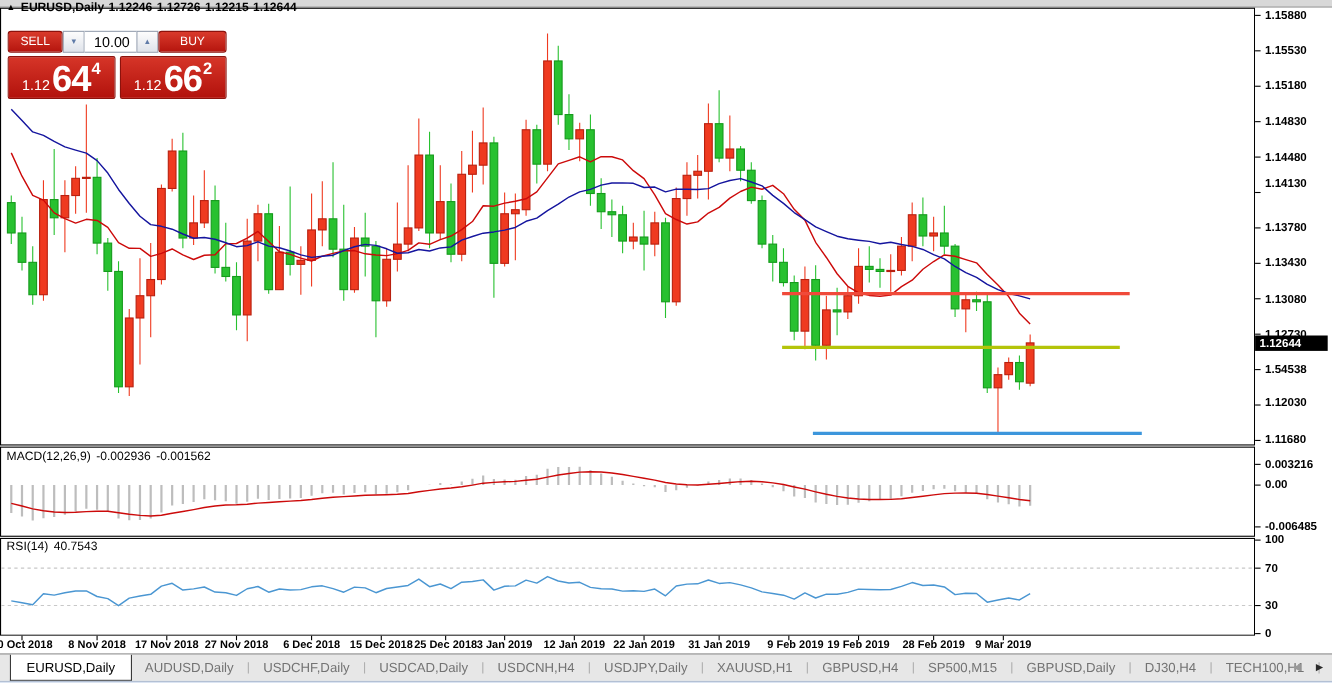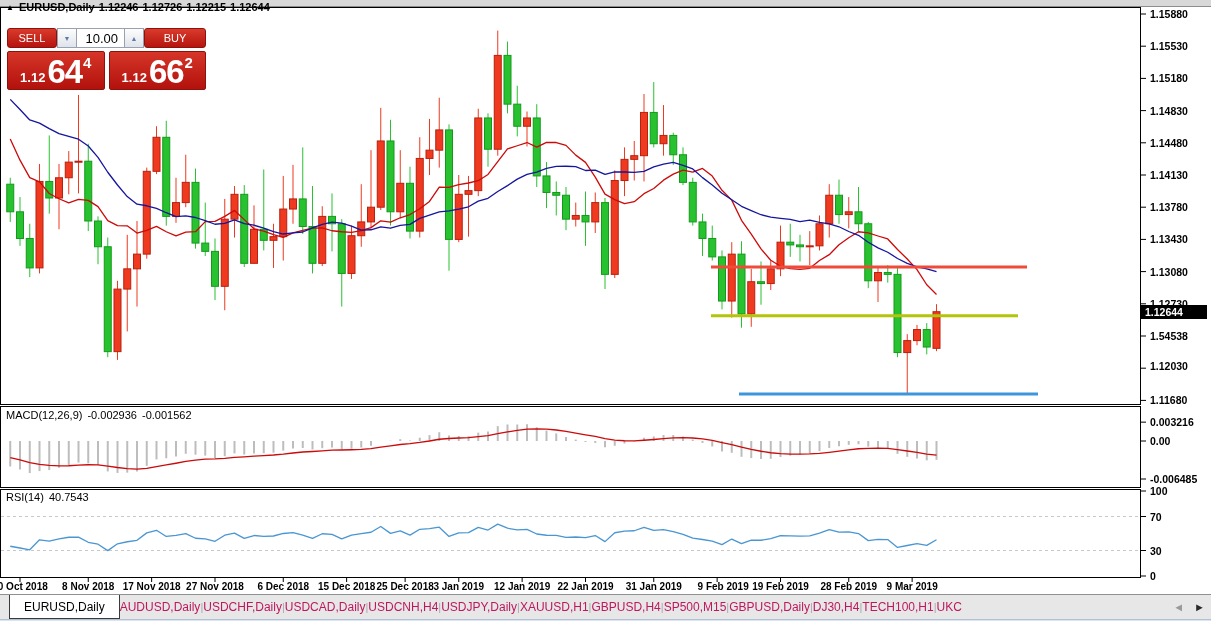--- a/index.html
+++ b/index.html
@@ -35,31 +35,31 @@
   
   #trade-panel{position:absolute;left:7px;top:28px;z-index:6;width:199px;}
   #trade-row1{display:flex;height:20px;}
   .redbtn{background:linear-gradient(180deg,#d93a2b,#b5150e);border:1px solid #8d120c;border-radius:3px;color:#fff;font-size:11px;display:flex;align-items:center;justify-content:center;box-sizing:border-box;cursor:pointer;}
   #sell-btn{width:50px;}
   #buy-btn{width:62px;}
   .spinbtn{width:20px;background:linear-gradient(180deg,#fdfdfd,#dfe3ea);border:1px solid #97a1b1;box-sizing:border-box;display:flex;align-items:center;justify-content:center;color:#5f7ba8;font-size:7px;cursor:pointer;}
   #vol-field{flex:1;background:#fff;border-top:1px solid #97a1b1;border-bottom:1px solid #97a1b1;box-sizing:border-box;font-size:13px;color:#000;display:flex;align-items:center;justify-content:flex-end;padding-right:6px;}
   #trade-row2{display:flex;margin-top:3px;gap:4px;}
   .pricebox{flex:1;height:39px;background:linear-gradient(180deg,#d63528,#b2120c);border:1px solid #8d120c;border-radius:2px;color:#fff;display:flex;align-items:flex-end;justify-content:center;padding-bottom:4px;box-sizing:border-box;cursor:pointer;}
-  .pricebox .pfx{font-size:13px;font-weight:700;margin-right:2px;line-height:15px;}
+  .pricebox .pfx{font-size:13px;font-weight:400;margin-right:2px;line-height:15px;}
   .pricebox .big{font-size:33px;font-weight:700;line-height:27px;letter-spacing:-1px;}
   .pricebox .sup{font-size:15px;font-weight:700;position:relative;top:-14px;margin-left:1px;}
 
   
   #axis-date{position:absolute;left:0;top:578px;width:1141px;height:16px;background:#fff;z-index:1;}
   .xlab{position:absolute;top:3px;transform:translateX(-50%);font-size:10px;font-weight:700;color:#000;white-space:nowrap;}
 
   
   #tab-bar{position:absolute;left:0;top:594px;width:1211px;height:25px;background:#e7e7e7;border-top:1px solid #909090;box-sizing:border-box;z-index:1;display:flex;align-items:stretch;overflow:hidden;padding-right:56px;}
-  .tab{display:flex;align-items:center;padding:0 0;font-size:12px;color:#be185d;white-space:nowrap;cursor:pointer;}
+  .tab{display:flex;align-items:center;padding:0 12px;font-size:12px;color:#737373;white-space:nowrap;cursor:pointer;}
   .tab.active{background:#fff;border:1px solid #3a3a3a;border-top:none;color:#000;margin-left:9px;padding:0 14px;}
   .tabsep{display:flex;align-items:center;color:#aaa;font-size:11px;}
   #tab-arrows{position:absolute;right:6px;top:594px;height:25px;display:flex;align-items:center;gap:10px;z-index:2;}
   #tab-arrows .arr{font-size:11px;cursor:pointer;}
   #arr-left{color:#9a9a9a;}
   #arr-right{color:#2a2a2a;}
   #bottom-strip{position:absolute;left:0;top:619px;width:1211px;height:2px;background:#dbe4f2;border-top:1px solid #b3c0d4;box-sizing:border-box;z-index:1;}
 </style>
 </head>
 <body>
@@ -71,21 +71,21 @@
   <div id="pane-macd" class="pane"></div>
   <div id="pane-rsi" class="pane"></div>
 
   <div id="axis-price">
     <div id="cur-price-label" style="top: 297.712px;">1.12644</div>
   <div class="ylab" style="top: 7px;">1.15880</div>
       <div class="ylab" style="top: 39.2px;">1.15530</div>
       <div class="ylab" style="top: 71.4px;">1.15180</div>
       <div class="ylab" style="top: 103.6px;">1.14830</div>
       <div class="ylab" style="top: 135.8px;">1.14480</div>
-      <div class="ylab" style="top: 168px;">1.14130</div>
+      <div class="ylab" style="top: 160px;">1.14130</div>
       <div class="ylab" style="top: 200.2px;">1.13780</div>
       <div class="ylab" style="top: 232.4px;">1.13430</div>
       <div class="ylab" style="top: 264.6px;">1.13080</div>
       <div class="ylab" style="top: 296.8px;">1.12730</div>
       <div class="ylab" style="top: 329px;">1.54538</div>
       <div class="ylab" style="top: 359px;">1.12030</div>
       <div class="ylab" style="top: 393.4px;">1.11680</div>
       <div class="ylab" style="top: 415.154px;">0.003216</div>
       <div class="ylab" style="top: 434px;">0.00</div>
       <div class="ylab" style="top: 472.002px;">-0.006485</div>

